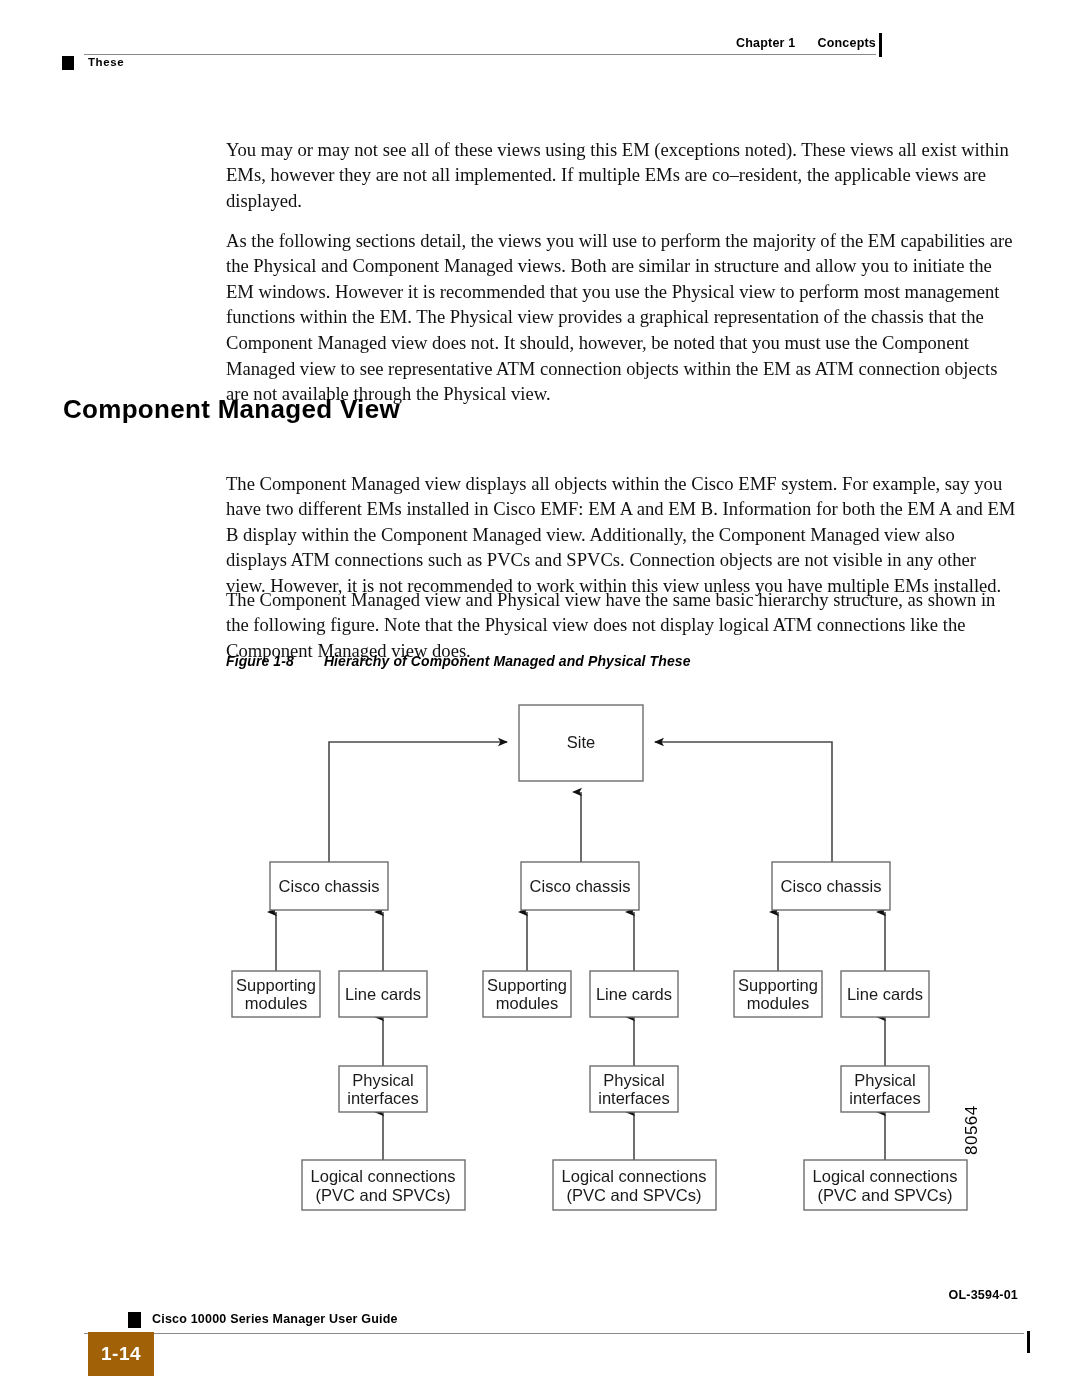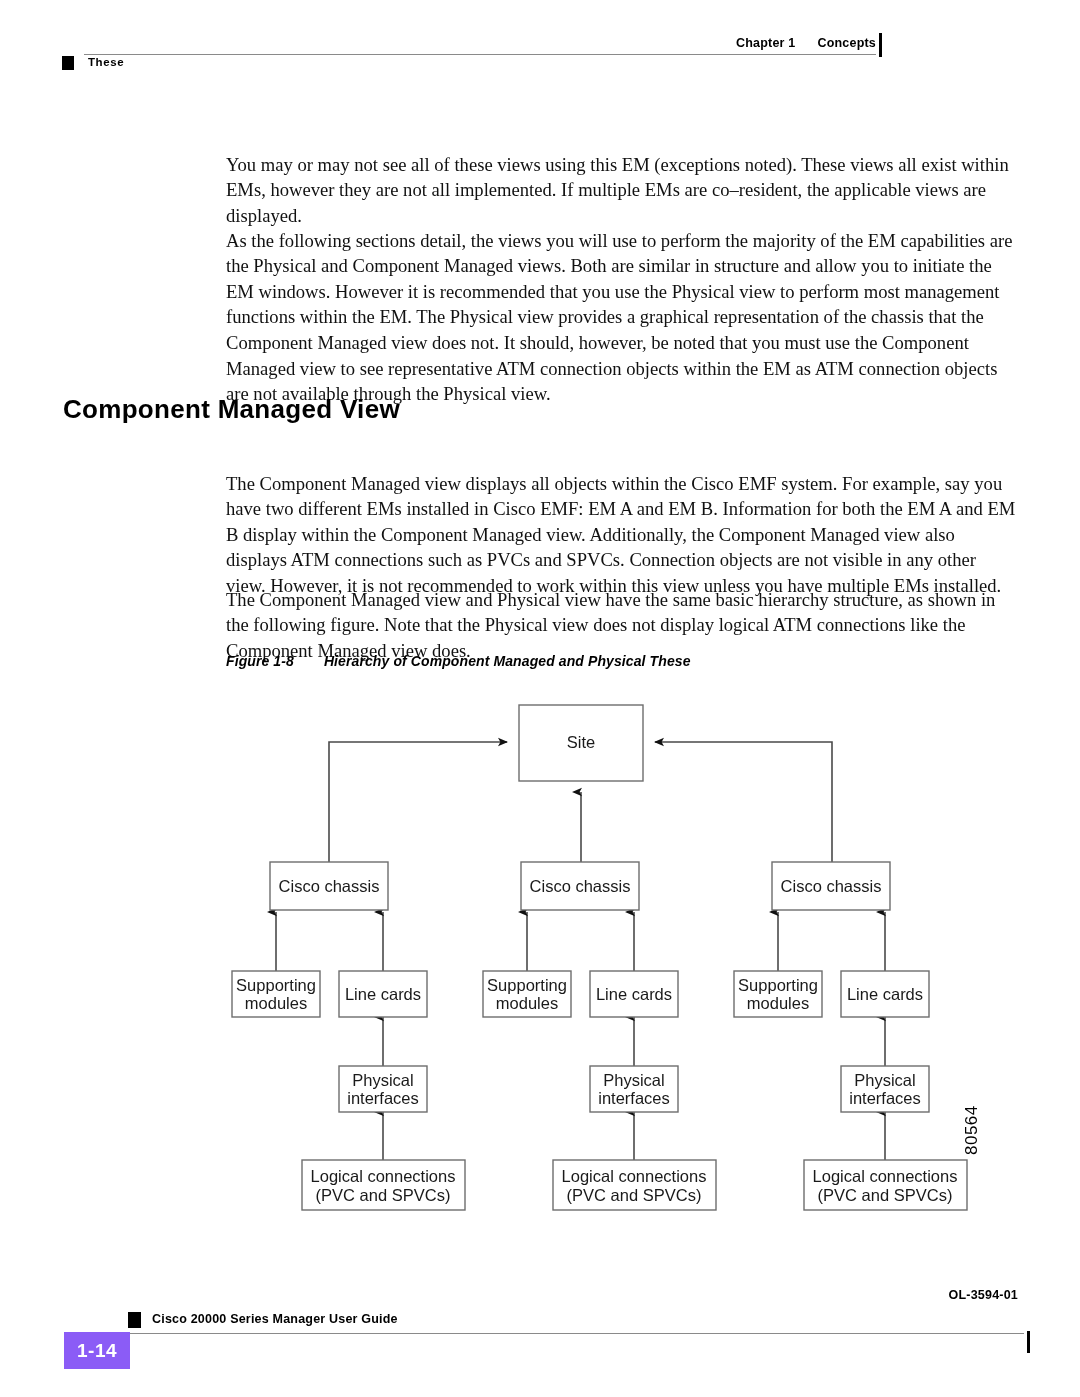--- a/index.html
+++ b/index.html
@@ -180,25 +180,25 @@
     position: absolute;
     left: 152px;
     top: 1312px;
     font-family: "Liberation Sans", sans-serif;
     font-weight: bold;
     font-size: 12.5px;
     letter-spacing: 0.2px;
   }
   .ftr-page {
     position: absolute;
-    left: 64px;
+    left: 88px;
     top: 1332px;
     width: 66px;
-    height: 37px;
-    background: #8b5cf6;
+    height: 44px;
+    background: #a16207;
     color: #fff;
     font-family: "Liberation Sans", sans-serif;
     font-weight: bold;
     font-size: 19px;
     letter-spacing: 0.5px;
     display: flex;
     align-items: center;
     justify-content: center;
   }
   .ftr-docid {
@@ -220,21 +220,21 @@
     <span>Chapter 1</span><span class="sep"></span><span>Concepts</span>
   </div>
   <div class="hdr-endbar"></div>
   <div class="hdr-rule"></div>
   <div class="hdr-square"></div>
   <div class="hdr-left-label">These</div>
 </div>
 
 <div id="content">
 
-  <p class="para" style="top:133px;">You may or may not see all of these views using this EM (exceptions noted). These views all exist within EMs, however they are not all implemented. If multiple EMs are co–resident, the applicable views are displayed.</p>
+  <p class="para" style="top:118px;">You may or may not see all of these views using this EM (exceptions noted). These views all exist within EMs, however they are not all implemented. If multiple EMs are co–resident, the applicable views are displayed.</p>
 
   <p class="para" style="top:209px;">As the following sections detail, the views you will use to perform the majority of the EM capabilities are the Physical and Component Managed views. Both are similar in structure and allow you to initiate the EM windows. However it is recommended that you use the Physical view to perform most management functions within the EM. The Physical view provides a graphical representation of the chassis that the Component Managed view does not. It should, however, be noted that you must use the Component Managed view to see representative ATM connection objects within the EM as ATM connection objects are not available through the Physical view.</p>
 
   <h2 class="section-title">Component Managed View</h2>
 
   <p class="para" style="top:452px;">The Component Managed view displays all objects within the Cisco EMF system. For example, say you have two different EMs installed in Cisco EMF: EM A and EM B. Information for both the EM A and EM B display within the Component Managed view. Additionally, the Component Managed view also displays ATM connections such as PVCs and SPVCs. Connection objects are not visible in any other view. However, it is not recommended to work within this view unless you have multiple EMs installed.</p>
 
   <p class="para" style="top:568px;">The Component Managed view and Physical view have the same basic hierarchy structure, as shown in the following figure. Note that the Physical view does not display logical ATM connections like the Component Managed view does.</p>
 
   <div class="fig-caption">
@@ -366,15 +366,15 @@
     </g>
   </svg>
 </div>
 
 <div class="fignum">80564</div>
 
 <div id="page-footer"></div>
 <div class="ftr-rule"></div>
 <div class="ftr-endbar"></div>
 <div class="ftr-square"></div>
-<div class="ftr-title">Cisco 20000 Series Manager User Guide</div>
+<div class="ftr-title">Cisco 10000 Series Manager User Guide</div>
 <div class="ftr-page">1-14</div>
 <div class="ftr-docid">OL-3594-01</div>
 
 </body></html>

